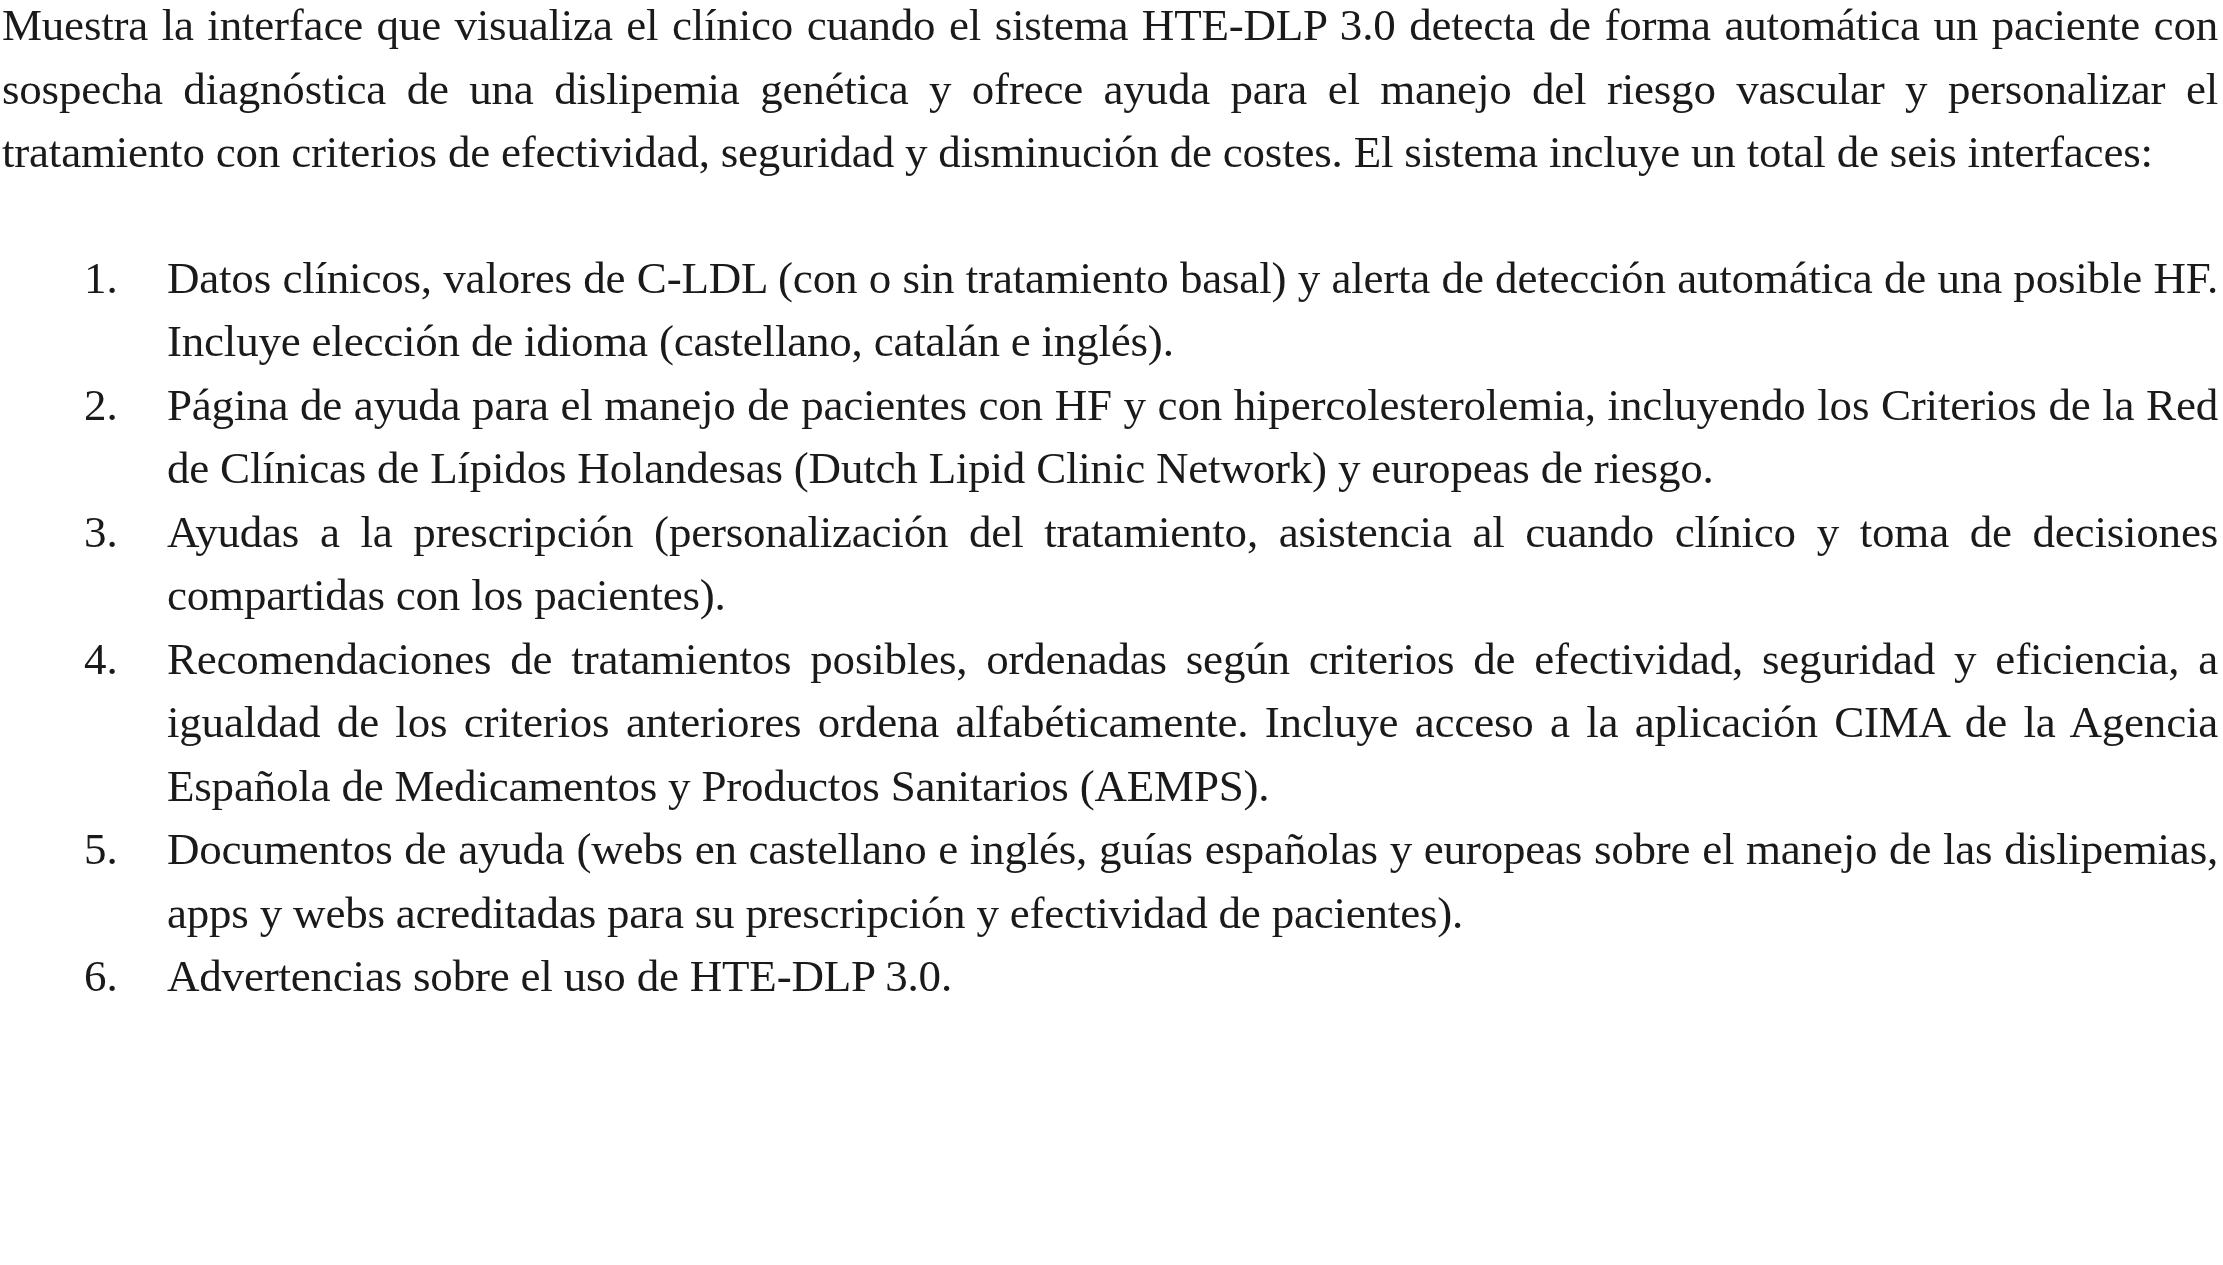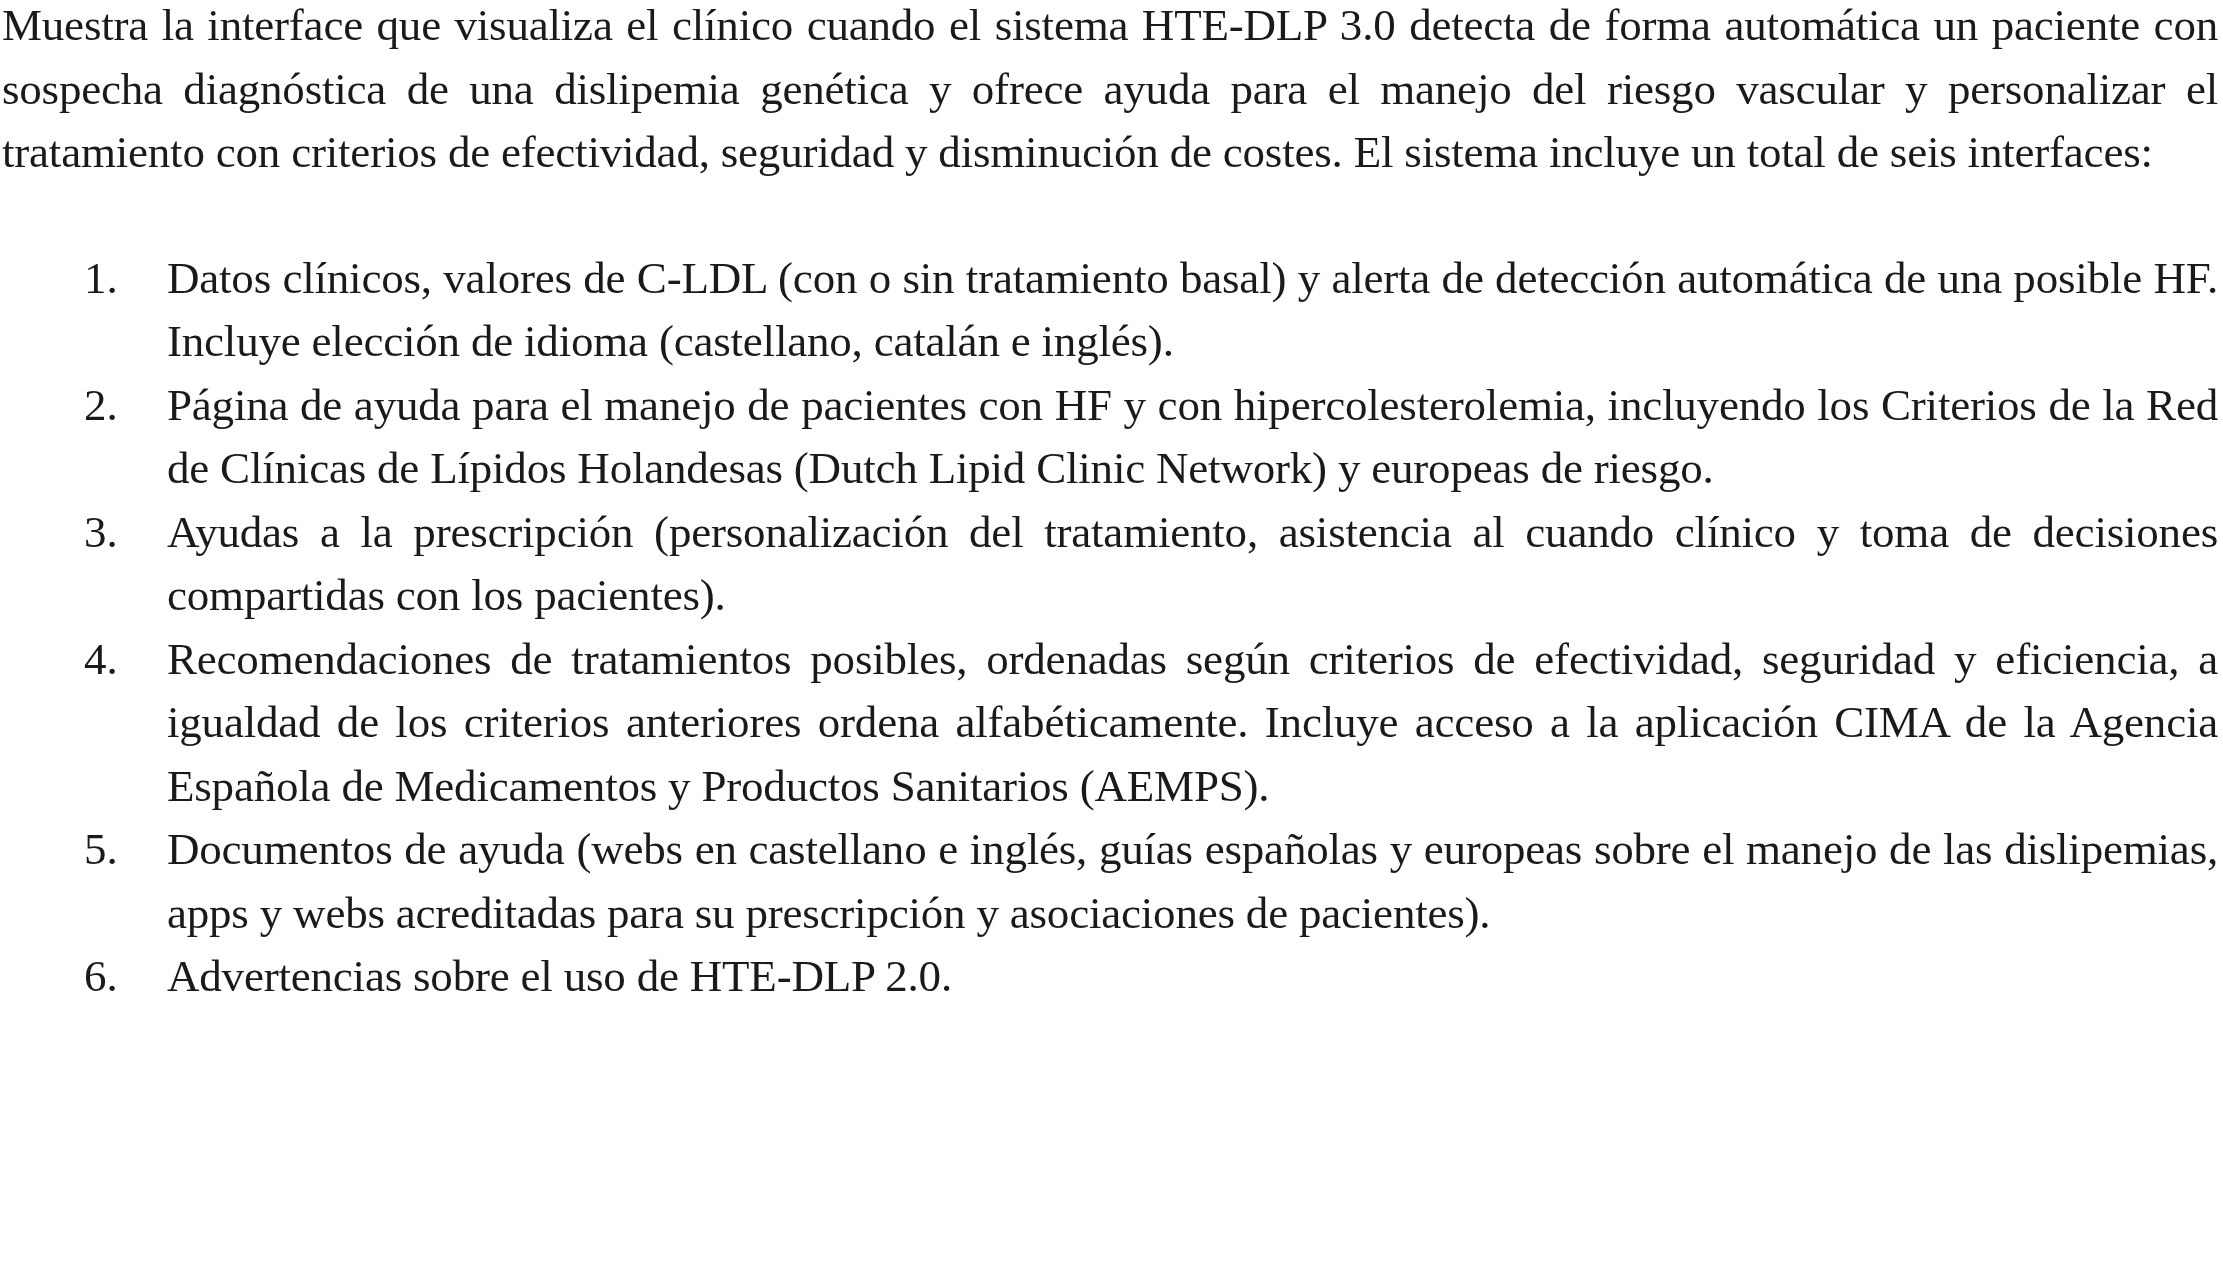--- a/index.html
+++ b/index.html
@@ -67,20 +67,20 @@
     <li class="item">
       <span class="num">3.</span>
       <span class="text">Ayudas a la prescripción (personalización del tratamiento, asistencia al cuando clínico y toma de decisiones compartidas con los pacientes).</span>
     </li>
     <li class="item">
       <span class="num">4.</span>
       <span class="text">Recomendaciones de tratamientos posibles, ordenadas según criterios de efectividad, seguridad y eficiencia, a igualdad de los criterios anteriores ordena alfabéticamente. Incluye acceso a la aplicación CIMA de la Agencia Española de Medicamentos y Productos Sanitarios (AEMPS).</span>
     </li>
     <li class="item">
       <span class="num">5.</span>
-      <span class="text">Documentos de ayuda (webs en castellano e inglés, guías españolas y europeas sobre el manejo de las dislipemias, apps y webs acreditadas para su prescripción y asociaciones de pacientes).</span>
+      <span class="text">Documentos de ayuda (webs en castellano e inglés, guías españolas y europeas sobre el manejo de las dislipemias, apps y webs acreditadas para su prescripción y efectividad de pacientes).</span>
     </li>
     <li class="item">
       <span class="num">6.</span>
-      <span class="text">Advertencias sobre el uso de HTE-DLP 2.0.</span>
+      <span class="text">Advertencias sobre el uso de HTE-DLP 3.0.</span>
     </li>
   </ol>
 </div>
 
 </body></html>

